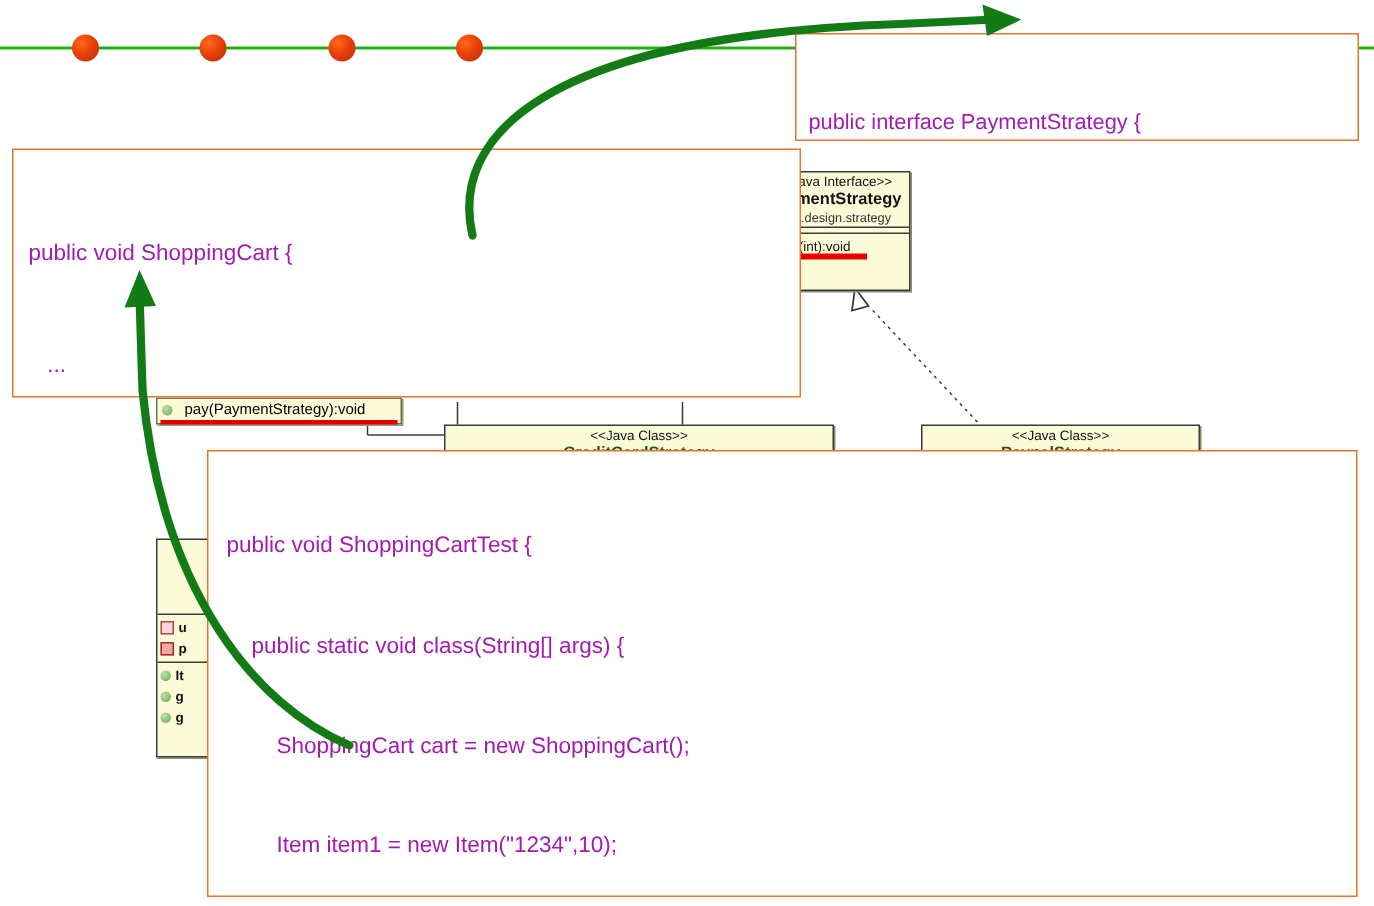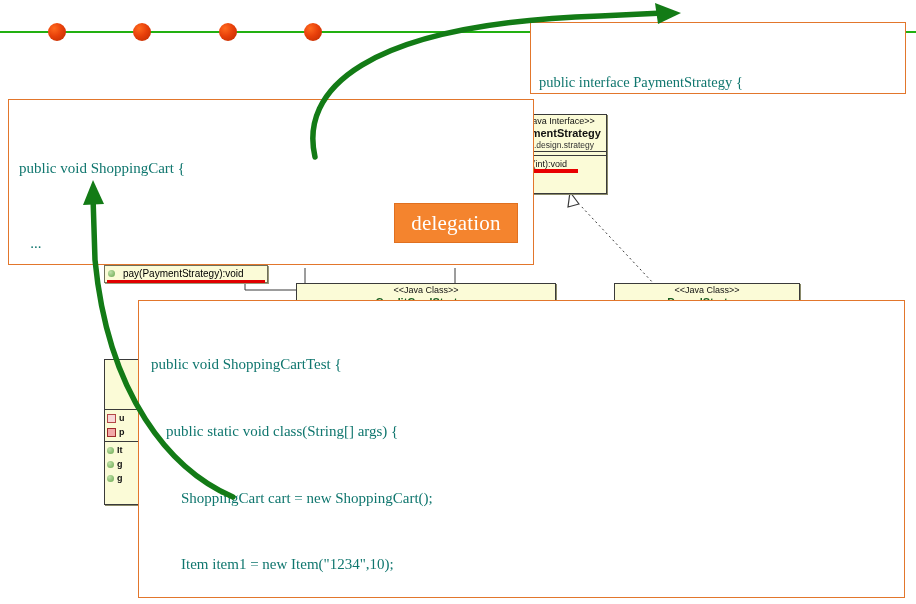--- a/index.html
+++ b/index.html
@@ -60,22 +60,22 @@
     position:absolute;width:18px;height:18px;border-radius:50%;
     background:radial-gradient(circle at 34% 30%,#ff6a1e 0%,#e8400a 45%,#b92a00 100%);
   }
 
   
   .code-box{
     position:absolute;
     background:#ffffff;
     border:1.6px solid #e2762c;
     box-sizing:border-box;
-    font-family:Liberation Serif, serif;
-    color:#0f766e;
+    font-family:Liberation Sans, sans-serif;
+    color:#a21caf;
     white-space:pre;
     overflow:hidden;
   }
   #code-interface{left:530px;top:22px;width:376px;height:72px;font-size:14.5px;line-height:22px;padding:4px 8px;}
   #code-cart{left:8px;top:99px;width:526px;height:166px;font-size:15px;line-height:25px;padding:6px 10px;}
   #code-test{left:138px;top:300px;width:767px;height:298px;font-size:15px;line-height:22.2px;padding:8px 12px;}
 
   .code-line{display:block;}
 
   
@@ -186,21 +186,20 @@
   <div class="code-box" id="code-cart">
     <span class="code-line">public void ShoppingCart {</span>
     <span class="code-line">   ...</span>
     
     
     
     
     
   </div>
 
-  <div id="delegation">delegation</div>
 
   <div class="code-box" id="code-test">
     <span class="code-line">public void ShoppingCartTest {</span>
     <span class="code-line">    public static void class(String[] args) {</span>
     <span class="code-line">        ShoppingCart cart = new ShoppingCart();</span>
     <span class="code-line">        Item item1 = new Item("1234",10);</span>
     
     
     
     

